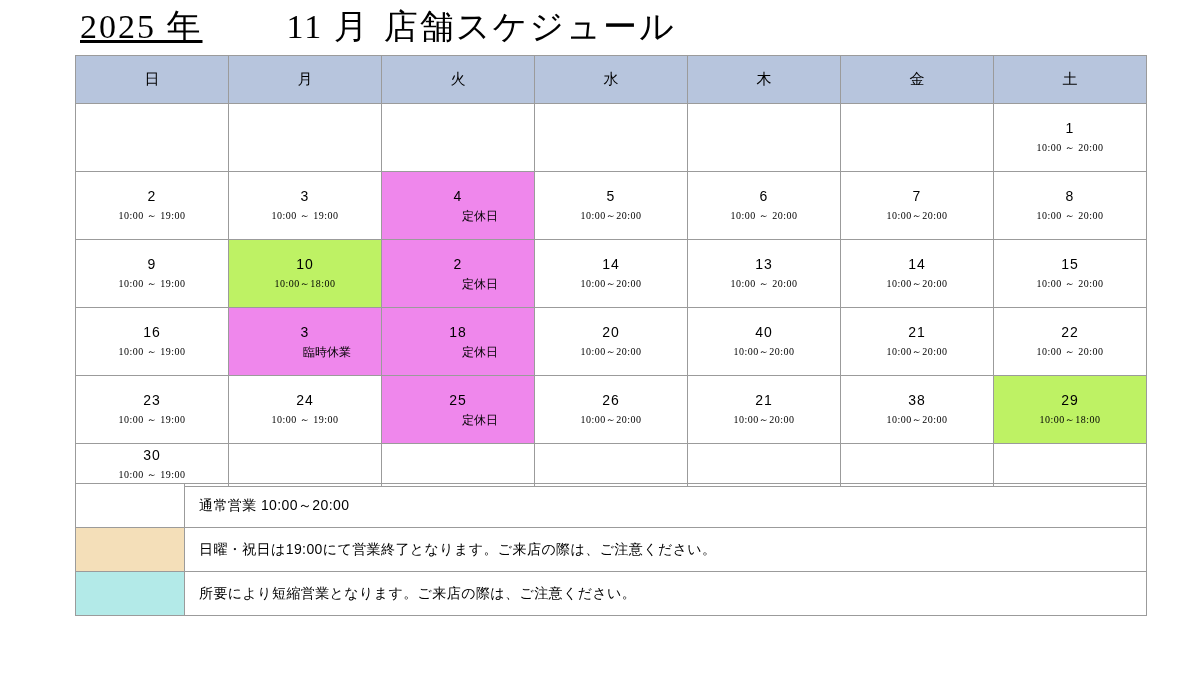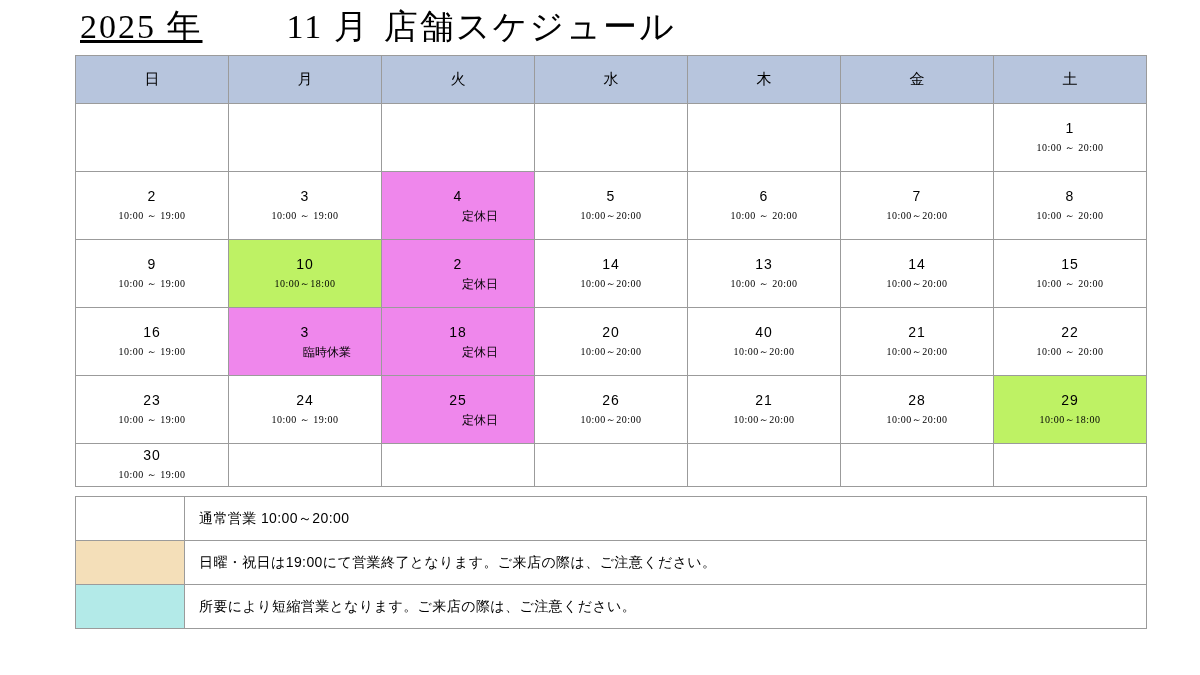--- a/index.html
+++ b/index.html
@@ -82,21 +82,21 @@
     line-height: 20px;
     padding-left: 44px;
   }
   td.magenta { background: #ef87ec; }
   td.beige   { background: #bef264; margin-left: 31px; }
   td.empty   { background: #ffffff; }
 
   table.legend {
     position: absolute;
     left: 75px;
-    top: 496px;
+    top: 483px;
     width: 1072px;
     border-collapse: collapse;
     table-layout: fixed;
   }
   table.legend td {
     border: 1px solid #9b9b9b;
     height: 41px;
     vertical-align: middle;
   }
   table.legend td.swatch { width: 108px; padding: 0; }
@@ -269,21 +269,21 @@
           </td>
           <td class="empty">
             <div class="daynum">26</div>
             <div class="hours">10:00～20:00</div>
           </td>
           <td class="empty">
             <div class="daynum">21</div>
             <div class="hours">10:00～20:00</div>
           </td>
           <td class="empty">
-            <div class="daynum">28</div>
+            <div class="daynum">38</div>
             <div class="hours">10:00～20:00</div>
           </td>
           <td class="beige">
             <div class="daynum">29</div>
             <div class="hours">10:00～18:00</div>
           </td>
         </tr>
         <tr class="short">
           <td class="empty">
             <div class="daynum">30</div>

